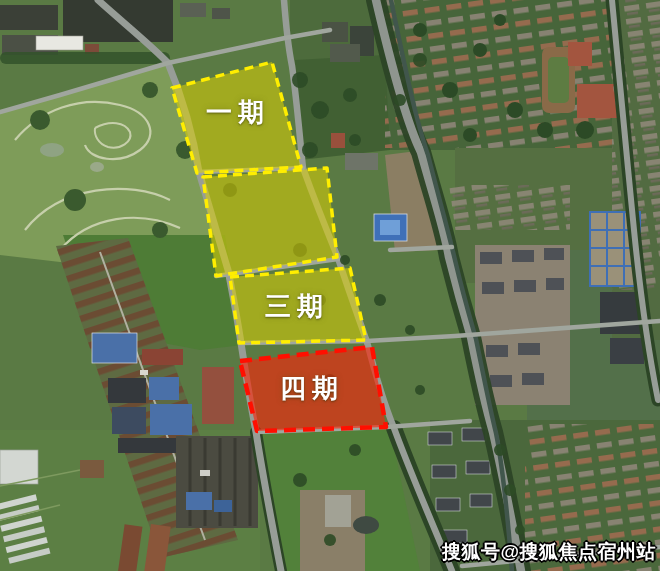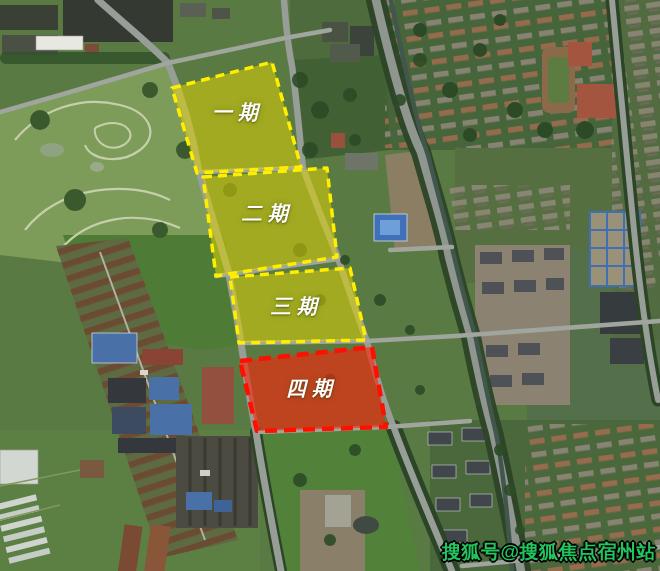--- a/index.html
+++ b/index.html
@@ -3,23 +3,23 @@
 <meta charset="utf-8">
 <style>
   html,body{margin:0;padding:0;background:#222;}
   .stage{position:relative;width:660px;height:571px;overflow:hidden;
          font-family:"Liberation Sans","DejaVu Sans",sans-serif;}
   .stage svg{display:block;position:absolute;left:0;top:0;}
   .zone{stroke-linejoin:round;}
   .zone-yellow{fill-opacity:.55;stroke-width:3.5;stroke-dasharray:9 6;}
   .zone-red{fill-opacity:.62;stroke-width:4.5;stroke-dasharray:12 7;}
   .zone-label{position:absolute;transform:translate(-50%,-50%);
-    color:#fff;font-weight:bold;font-size:20px;letter-spacing:6px;white-space:nowrap;
-    text-shadow:0 1px 2px rgba(40,40,0,.55),0 0 6px rgba(80,80,0,.35);font-style:italic;}
-  .watermark{position:absolute;right:4px;bottom:6px;color:#22c55e;font-weight:bold;
+    color:#fff;font-weight:bold;font-size:26px;letter-spacing:6px;white-space:nowrap;
+    text-shadow:0 1px 2px rgba(40,40,0,.55),0 0 6px rgba(80,80,0,.35);}
+  .watermark{position:absolute;right:4px;bottom:6px;color:#ffffff;font-weight:bold;
     font-size:19px;letter-spacing:.5px;white-space:nowrap;
     text-shadow:-2px 0 0 #000,2px 0 0 #000,0 -2px 0 #000,0 2px 0 #000,
       -1px -1px 0 #000,1px -1px 0 #000,-1px 1px 0 #000,1px 1px 0 #000;}
 </style>
 </head>
 <body>
 
 <div class="stage">
 <svg width="660" height="571" viewBox="0 0 660 571">
   <defs>
@@ -241,18 +241,17 @@
     <g stroke="#ffee00">
       <polygon class="zone zone-yellow" points="230,277 350,268 366,340 239,343" fill="#ddd104"></polygon>
     </g>
     <g stroke="#ff0f00">
       <polygon class="zone zone-red" points="240,361 372,347 386,427 257,431" fill="#fb2408"></polygon>
     </g>
   </g>
 </svg>
 
 <div class="zone-label" style="left:238px;top:112px">一期</div>
-<div class="zone-label" style="left:268px;top:213px">二期</div>
 <div class="zone-label" style="left:312px;top:388px">四期</div>
 <div class="zone-label" style="left:297px;top:306px">三期</div>
 
 <div class="watermark">搜狐号@搜狐焦点宿州站</div>
 </div>
 
 </body></html>

